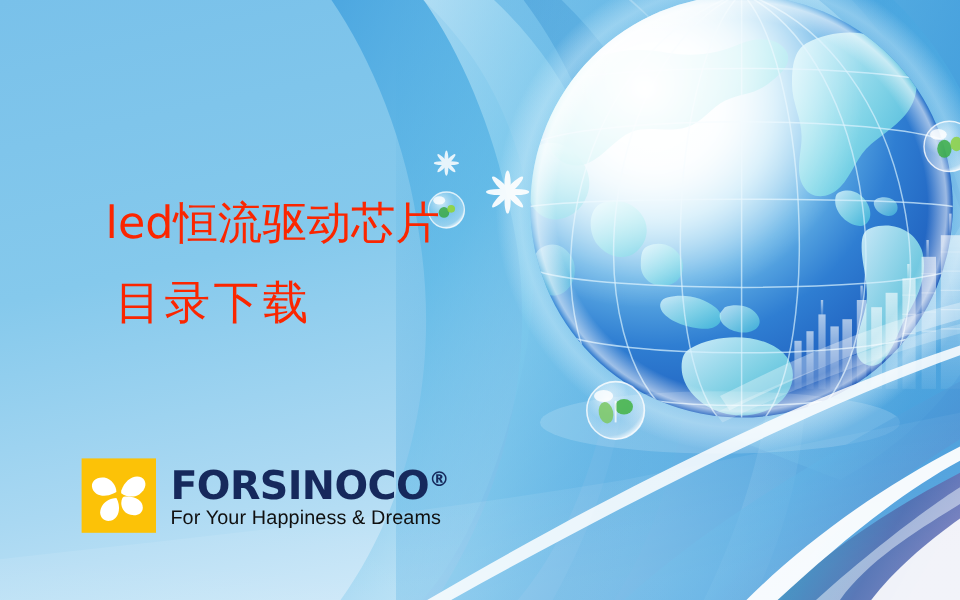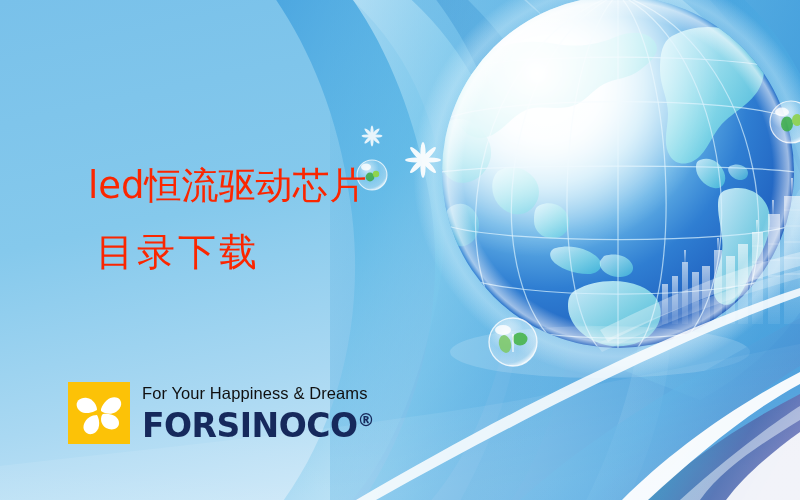--- a/index.html
+++ b/index.html
@@ -385,21 +385,21 @@
 
           <path d="M33,27 C36,18 44,13 50,16 C55,19 54,26 48,30 C43,33 37,32 33,29 Z"></path>
           <path d="M35,32 C44,31 51,35 51,41 C51,47 44,49 38,46 C33,43 32,37 34,33 Z"></path>
           <path d="M30,35 C33,43 30,51 24,52 C18,53 14,48 16,42 C18,36 24,33 29,33 Z"></path>
           <path d="M27,29 C19,33 11,31 9,25 C7,19 13,15 19,16 C25,17 29,23 29,28 Z"></path>
         </g>
       </svg>
     </div>
 
     <div id="logo-text">
-      <span id="brand-tagline">For Your Happiness &amp; Dreams</span>
       <span id="brand-name">
         <span>FORSINOCO</span><span class="reg">®</span>
       </span>
+      <span id="brand-tagline">For Your Happiness &amp; Dreams</span>
     </div>
 
   </div>
 
 </div>
 
 </body></html>

